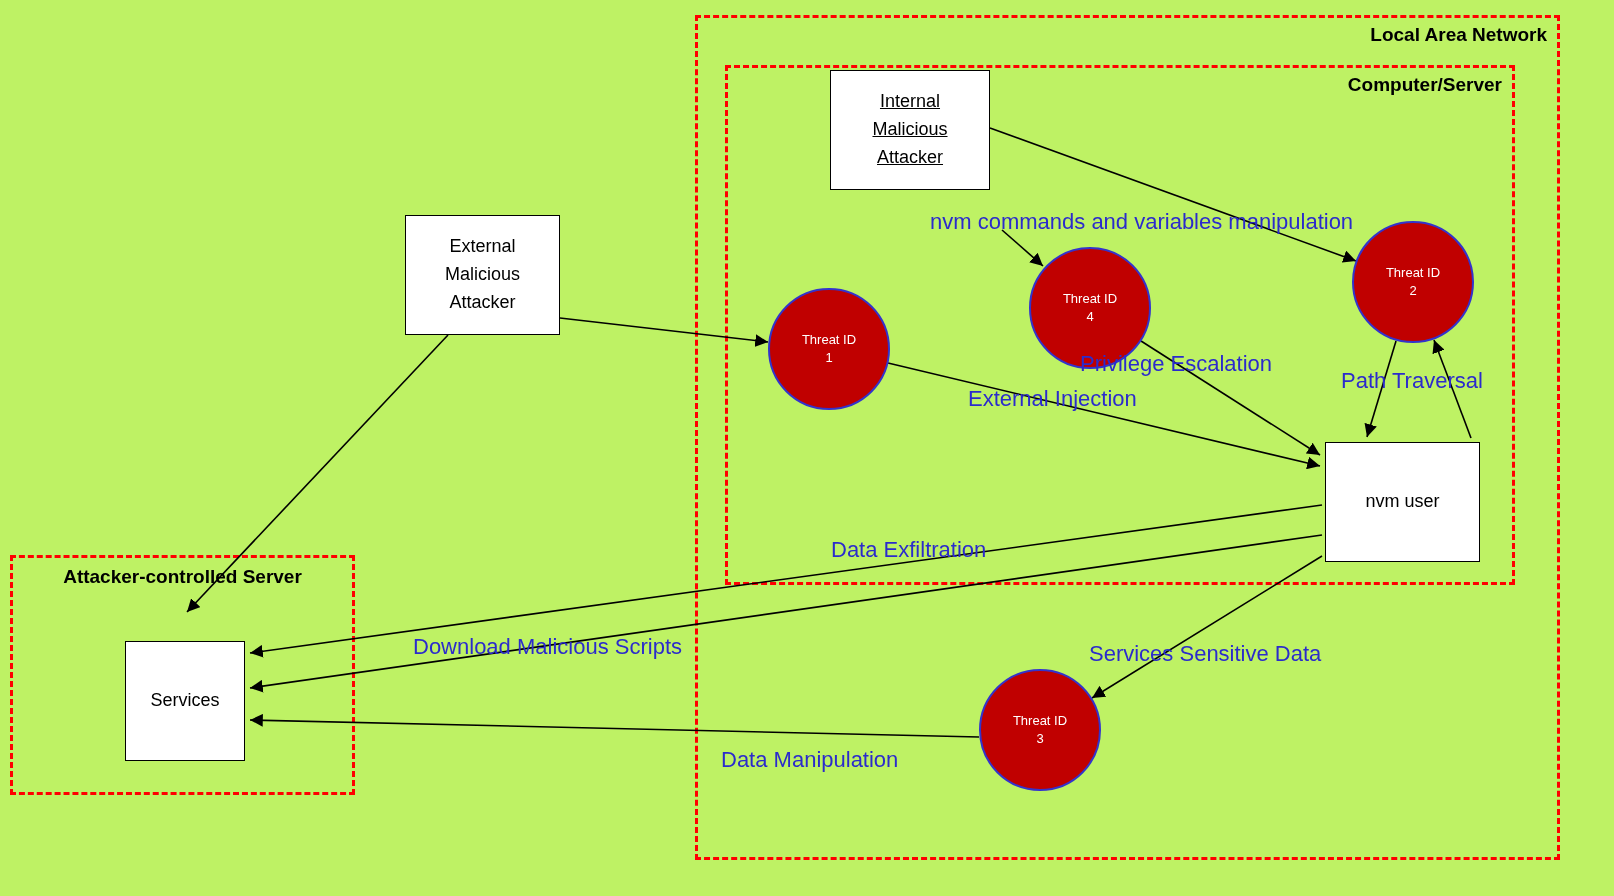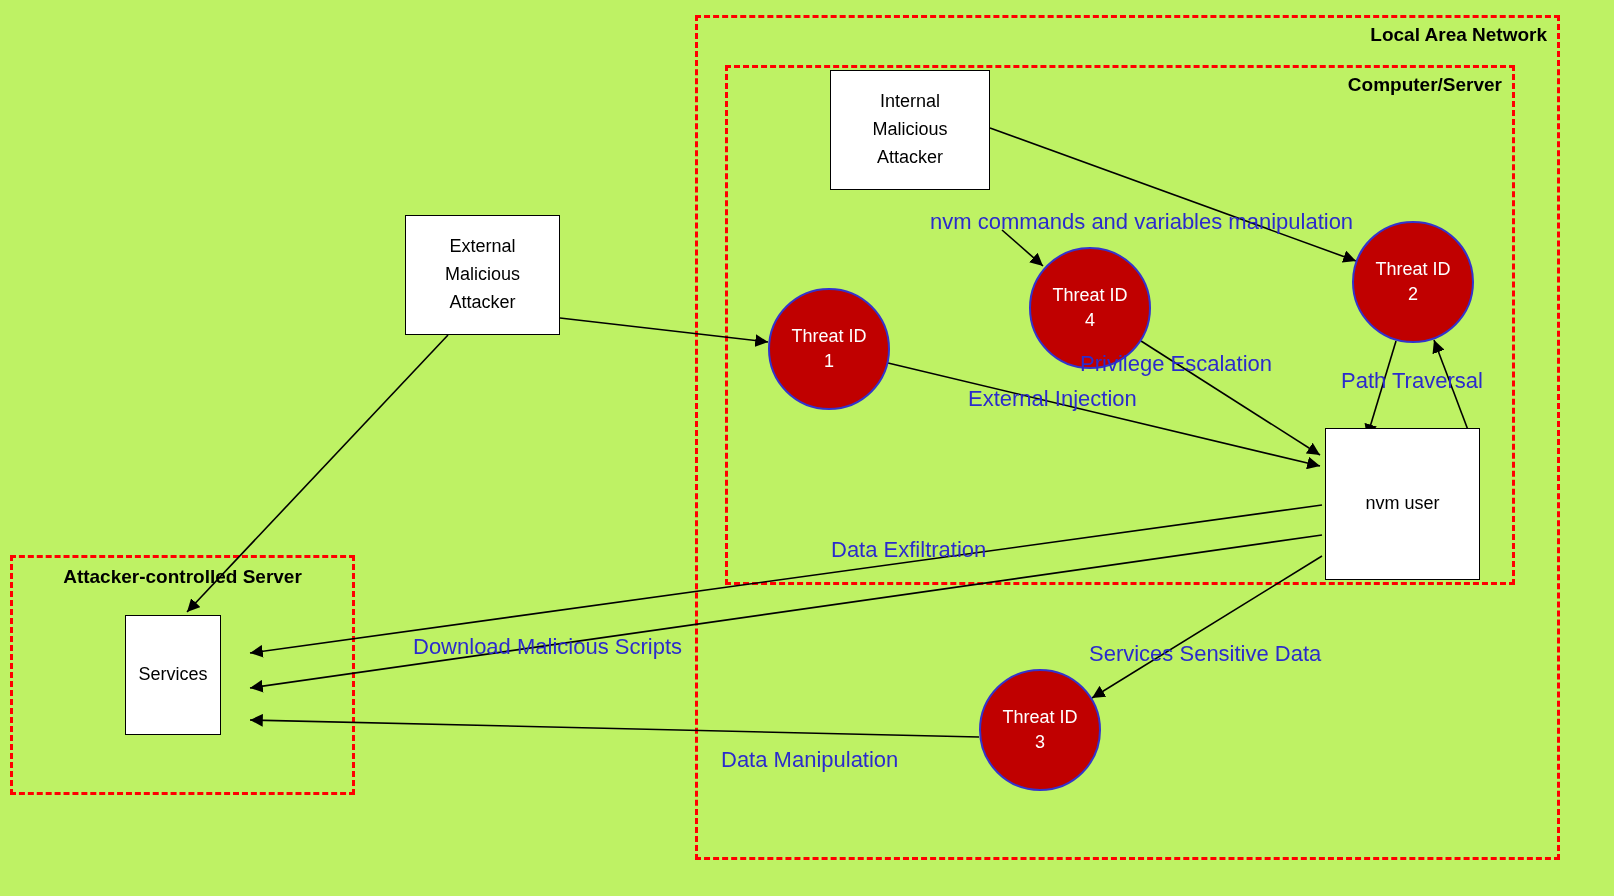--- a/index.html
+++ b/index.html
@@ -57,21 +57,21 @@
     width: 122px;
     height: 122px;
     border-radius: 50%;
     background: var(--threat-fill, #c00000);
     border: 2px solid var(--threat-border, #3333cc);
     display: flex;
     align-items: center;
     justify-content: center;
     text-align: center;
     color: #ffffff;
-    font-size: 18px;
+    font-size: 13px;
     line-height: 1.4;
     z-index: 3;
   }
 
   .edge-label {
     position: absolute;
     color: var(--edge-label, #2b2bcc);
     font-size: 22px;
     white-space: nowrap;
     z-index: 4;
@@ -107,37 +107,37 @@
     <line x1="888" y1="363" x2="1320" y2="466" marker-end="url(#arrow)"></line>
     <line x1="1141" y1="341" x2="1320" y2="455" marker-end="url(#arrow)"></line>
     <line x1="1396" y1="341" x2="1367" y2="437" marker-end="url(#arrow)"></line>
     <line x1="1471" y1="438" x2="1434" y2="340" marker-end="url(#arrow)"></line>
     <line x1="1322" y1="505" x2="250" y2="653" marker-end="url(#arrow)"></line>
     <line x1="1322" y1="535" x2="250" y2="688" marker-end="url(#arrow)"></line>
     <line x1="1322" y1="556" x2="1092" y2="698" marker-end="url(#arrow)"></line>
     <line x1="979" y1="737" x2="250" y2="720" marker-end="url(#arrow)"></line>
   </svg>
 
-  <div class="node-box" style="left:830px; top:70px; width:160px; height:120px;">
+  <div class="node-box" style="left:830px; top:70px; width:160px; height:120px;text-decoration:underline;">
     <span>Internal
 Malicious
 Attacker</span>
   </div>
 
   <div class="node-box" style="left:405px; top:215px; width:155px; height:120px;text-align:center;">
     <span>External
 Malicious
 Attacker</span>
   </div>
 
-  <div class="node-box" style="left:1325px; top:428px; width:155px; height:152px;">
+  <div class="node-box" style="left:1325px; top:442px; width:155px; height:120px;">
     <span>nvm user</span>
   </div>
 
-  <div class="node-box" style="left:125px; top:615px; width:96px; height:120px;">
+  <div class="node-box" style="left:125px; top:641px; width:120px; height:120px;">
     <span>Services</span>
   </div>
 
   <div class="threat-circle" style="left:768px; top:288px;">
     <span>Threat ID
 1</span>
   </div>
 
   <div class="threat-circle" style="left:1029px; top:247px;">
     <span>Threat ID

